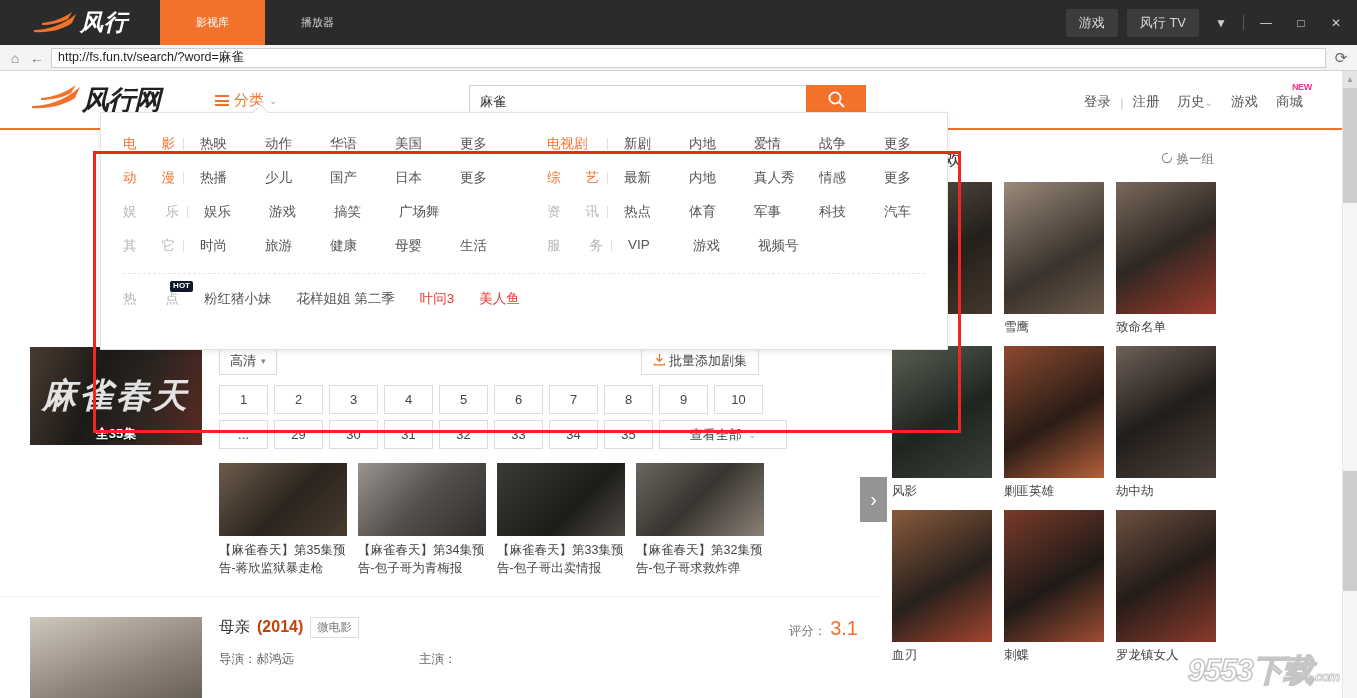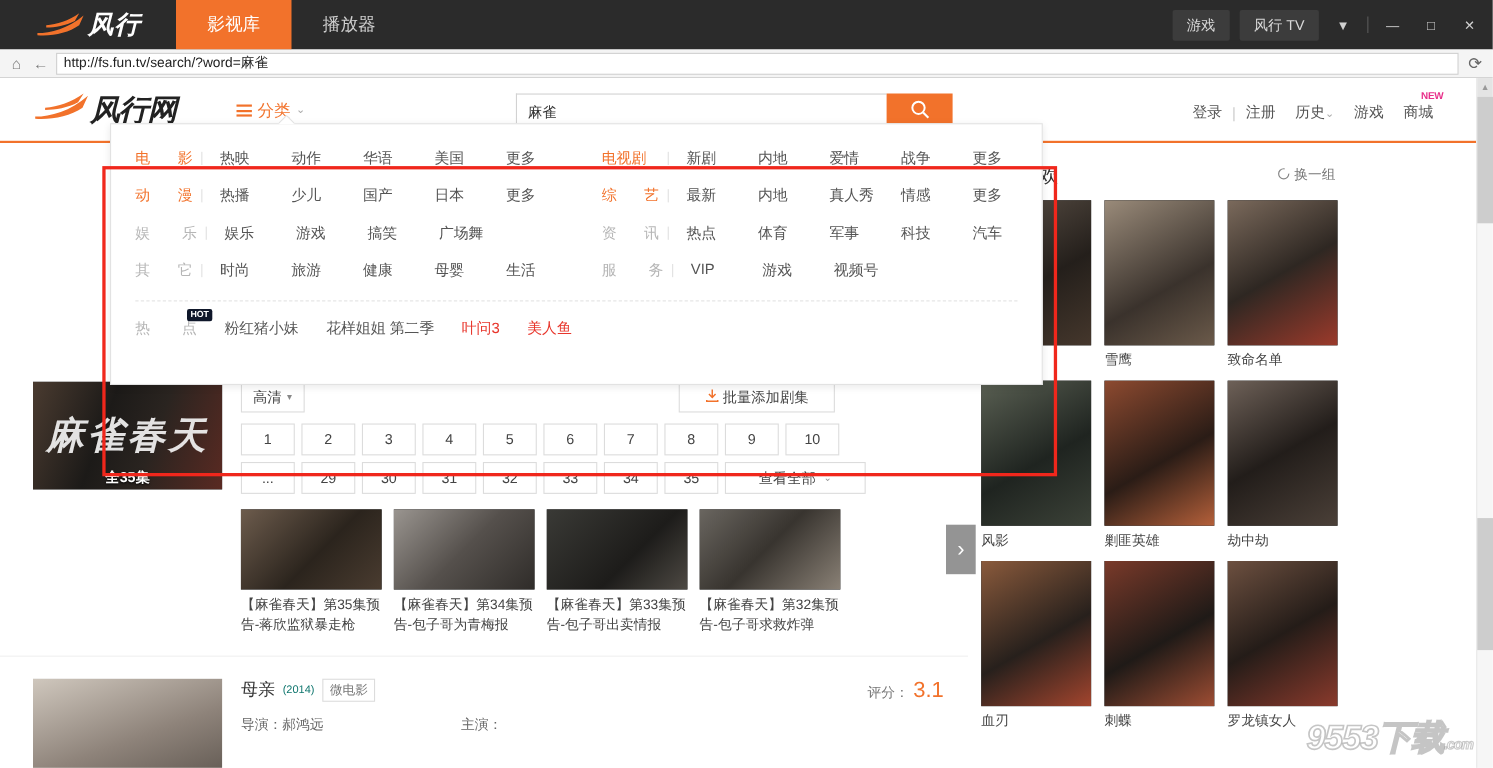--- a/index.html
+++ b/index.html
@@ -17,21 +17,21 @@
   .logo-zone {
     width: 160px; display: flex; align-items: center; justify-content: center;
   }
   .logo-swoosh { position: relative; width: 46px; height: 26px; margin-right: 2px; }
   .logo-text-w {
     color: #fff; font-size: 23px; font-weight: bold; font-style: italic;
     letter-spacing: 1px;
   }
   .tab {
     min-width: 105px; padding: 0 22px; display: flex; align-items: center; justify-content: center;
-    color: #cfcfcf; font-size: 16px; cursor: pointer;
+    color: #cfcfcf; font-size: 11px; cursor: pointer;
   }
   .tab.active { background: #f2722b; color: #fff; }
   .titlebar-right {
     margin-left: auto; display: flex; align-items: center; padding-right: 8px; gap: 9px;
   }
   .tb-btn {
     background: #3c3c3c; color: #d9d9d9; font-size: 13px;
     padding: 5px 13px; border-radius: 2px; cursor: pointer;
   }
   .tb-ico {
@@ -186,21 +186,21 @@
   .res-body { flex: 1; padding-left: 17px; }
 
   .ep-toolbar { display: flex; align-items: center; width: 540px; }
   .hd-select {
     border: 1px solid #dcdcdc; background: #fff; height: 28px;
     padding: 0 10px; font-size: 13px; color: #444; display: flex; align-items: center;
     gap: 5px; cursor: pointer;
   }
   .batch-btn {
     margin-left: auto; border: 1px solid #dcdcdc; background: #fff; height: 28px;
-    padding: 0 23px; font-size: 13px; color: #444; display: flex; align-items: center;
+    padding: 0 11px; font-size: 13px; color: #444; display: flex; align-items: center;
     gap: 3px; cursor: pointer;
   }
   .ep-grid { margin-top: 10px; }
   .ep-line { display: flex; gap: 6px; margin-bottom: 6px; }
   .ep-cell {
     width: 49px; height: 29px; border: 1px solid #dcdcdc; background: #fff;
     display: flex; align-items: center; justify-content: center;
     font-size: 13px; color: #444; cursor: pointer;
   }
   .ep-cell.wide { width: 128px; gap: 7px; }
@@ -217,21 +217,21 @@
     position: absolute; right: -7px; top: 14px; width: 27px; height: 45px;
     background: rgba(0,0,0,.42); color: #fff; display: flex; align-items: center;
     justify-content: center; font-size: 20px; cursor: pointer;
   }
 
   .result2 { display: flex; padding: 20px 0 0 30px; border-top: 1px solid #f0f0f0; margin-top: 18px; }
   .poster2 { width: 172px; height: 98px; overflow: hidden; background: #d8d4cf; position: relative; }
   .res2-body { flex: 1; padding-left: 17px; position: relative; }
   .title-line { display: flex; align-items: center; gap: 7px; }
   .m-title { font-size: 15.5px; color: #333; }
-  .m-year { font-size: 10px; color: #0f766e; }
+  .m-year { font-size: 16px; color: #c2410c; font-weight: bold; }
   .m-tag {
     border: 1px solid #dcdcdc; font-size: 11.5px; color: #777;
     padding: 2px 6px; cursor: pointer;
   }
   .credits { margin-top: 13px; display: flex; font-size: 12.5px; color: #666; }
   .credits .c1 { width: 200px; }
   .rating {
     position: absolute; right: 22px; top: 0; display: flex; align-items: baseline;
     font-size: 12.5px; color: #777;
   }

